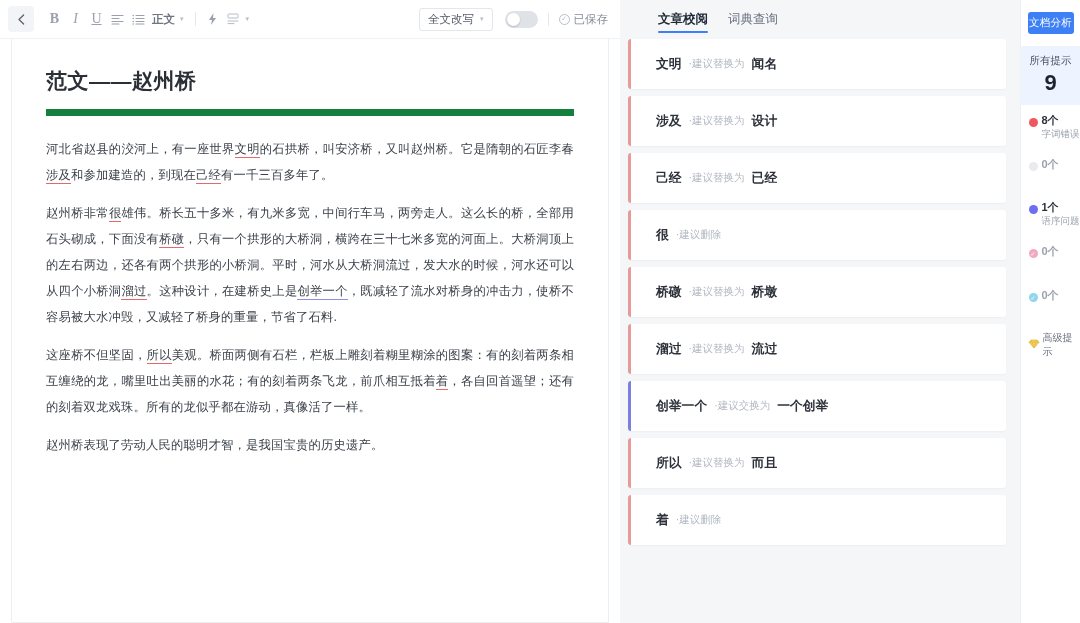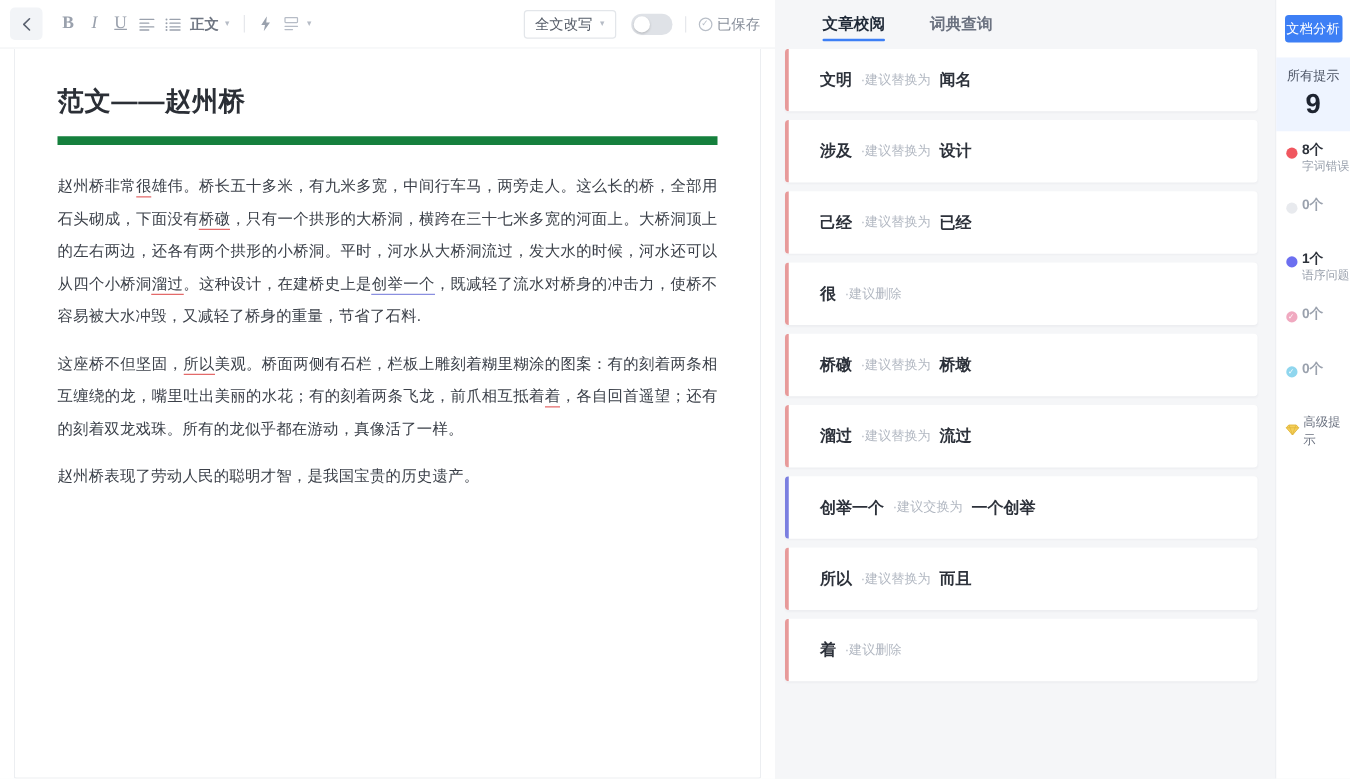--- a/index.html
+++ b/index.html
@@ -98,28 +98,28 @@
   }
 
   
   .panel-col {
     width: 400px; height: 623px;
     background: #f5f6f8;
     display: flex; flex-direction: column;
   }
   .panel-tabs {
     height: 39px; min-height: 39px;
-    display: flex; align-items: center; gap: 36px;
+    display: flex; align-items: center; gap: 20px;
     padding-left: 38px;
     background: #f5f6f8;
   }
   .ptab {
     font-size: 12.5px; color: #6b7280; cursor: pointer;
     position: relative; height: 39px; display: flex; align-items: center;
-    font-weight: 700;
+    font-weight: 400;
   }
   .ptab.active { color: #1f2937; font-weight: 700; }
   .ptab.active::after {
     content: ""; position: absolute; left: 0; right: 0; bottom: 6px;
     height: 2px; background: #3d7ff5; border-radius: 2px;
   }
   .cards { flex: 1; padding: 0 14px 0 8px; overflow: hidden; }
   .card {
     position: relative;
     background: #fff;
@@ -265,20 +265,21 @@
       <div class="saved">
         <span class="ck">✓</span>
         <span>已保存</span>
       </div>
     </div>
 
     <div class="paper-wrap">
       <div class="paper">
         <div class="doc-title">范文——赵州桥</div>
         <div id="doc-body">
+            <div class="para"><span>河北省赵县的洨河上，有一座世界</span><span class="err">文明</span><span>的石拱桥，叫安济桥，又叫赵州桥。它是隋朝的石匠李春</span><span class="err">涉及</span><span>和参加建造的，到现在</span><span class="err">己经</span><span>有一千三百多年了。</span></div>
             <div class="para"><span>赵州桥非常</span><span class="err">很</span><span>雄伟。桥长五十多米，有九米多宽，中间行车马，两旁走人。这么长的桥，全部用石头砌成，下面没有</span><span class="err">桥礅</span><span>，只有一个拱形的大桥洞，横跨在三十七米多宽的河面上。大桥洞顶上的左右两边，还各有两个拱形的小桥洞。平时，河水从大桥洞流过，发大水的时候，河水还可以从四个小桥洞</span><span class="err">溜过</span><span>。这种设计，在建桥史上是</span><span class="ord">创举一个</span><span>，既减轻了流水对桥身的冲击力，使桥不容易被大水冲毁，又减轻了桥身的重量，节省了石料.</span></div>
             <div class="para"><span>这座桥不但坚固，</span><span class="err">所以</span><span>美观。桥面两侧有石栏，栏板上雕刻着糊里糊涂的图案：有的刻着两条相互缠绕的龙，嘴里吐出美丽的水花；有的刻着两条飞龙，前爪相互抵着</span><span class="err">着</span><span>，各自回首遥望；还有的刻着双龙戏珠。所有的龙似乎都在游动，真像活了一样。</span></div>
             <div class="para"><span>赵州桥表现了劳动人民的聪明才智，是我国宝贵的历史遗产。</span></div>
           </div>
       </div>
     </div>
   </div>
 
   <div class="panel-col">
     <div class="panel-tabs">

